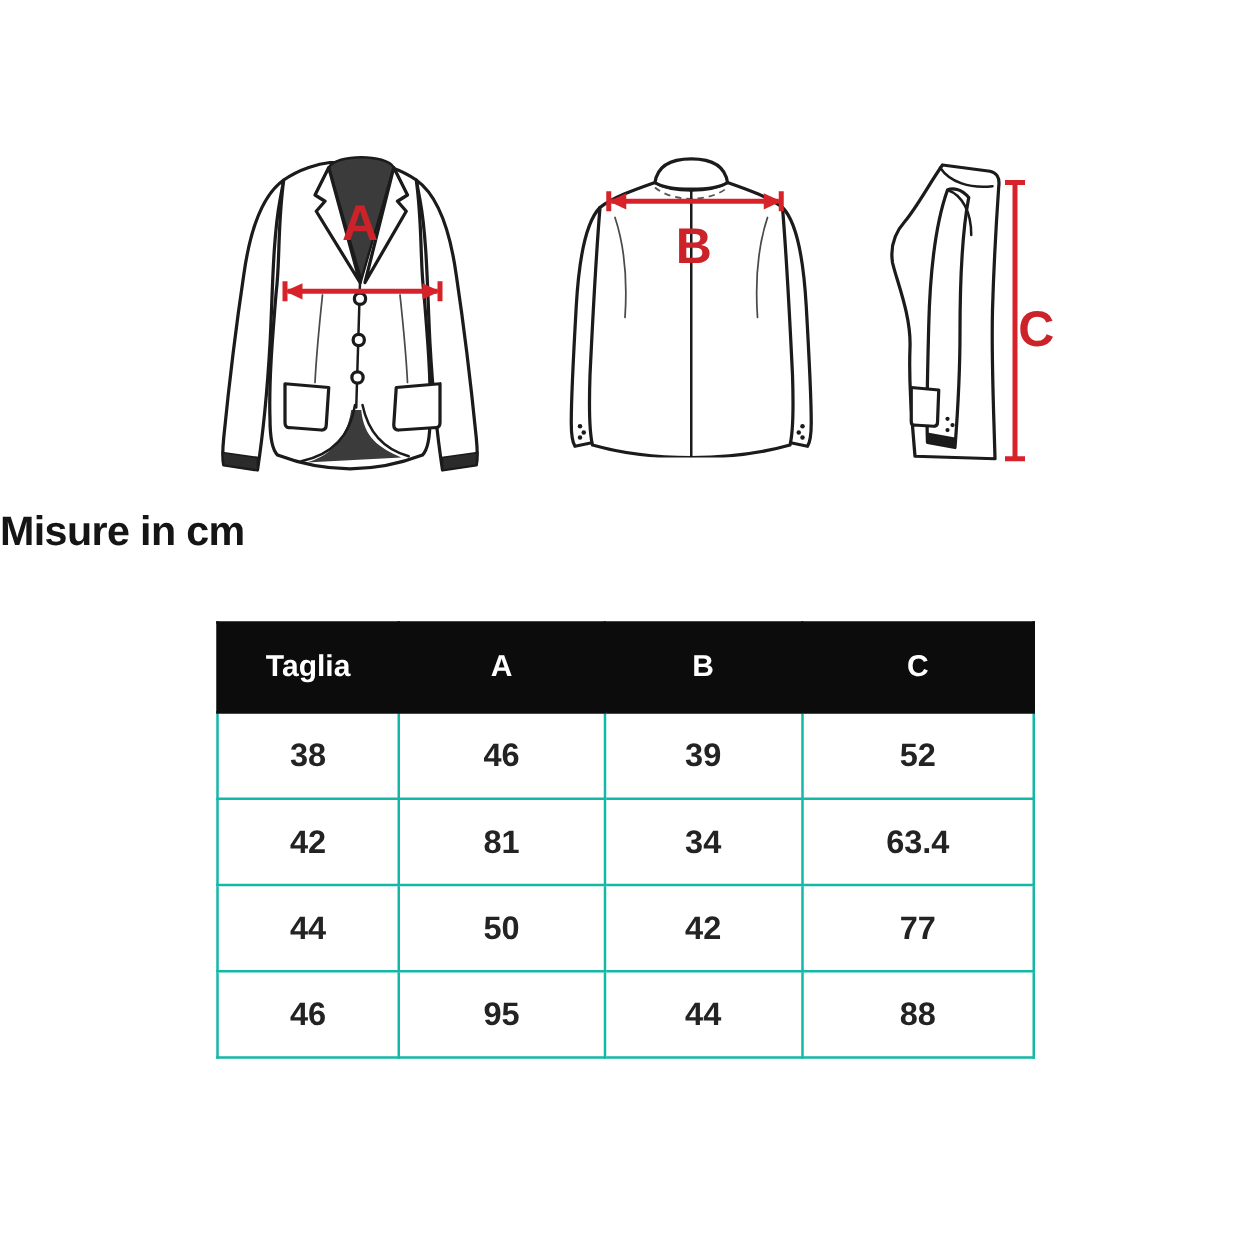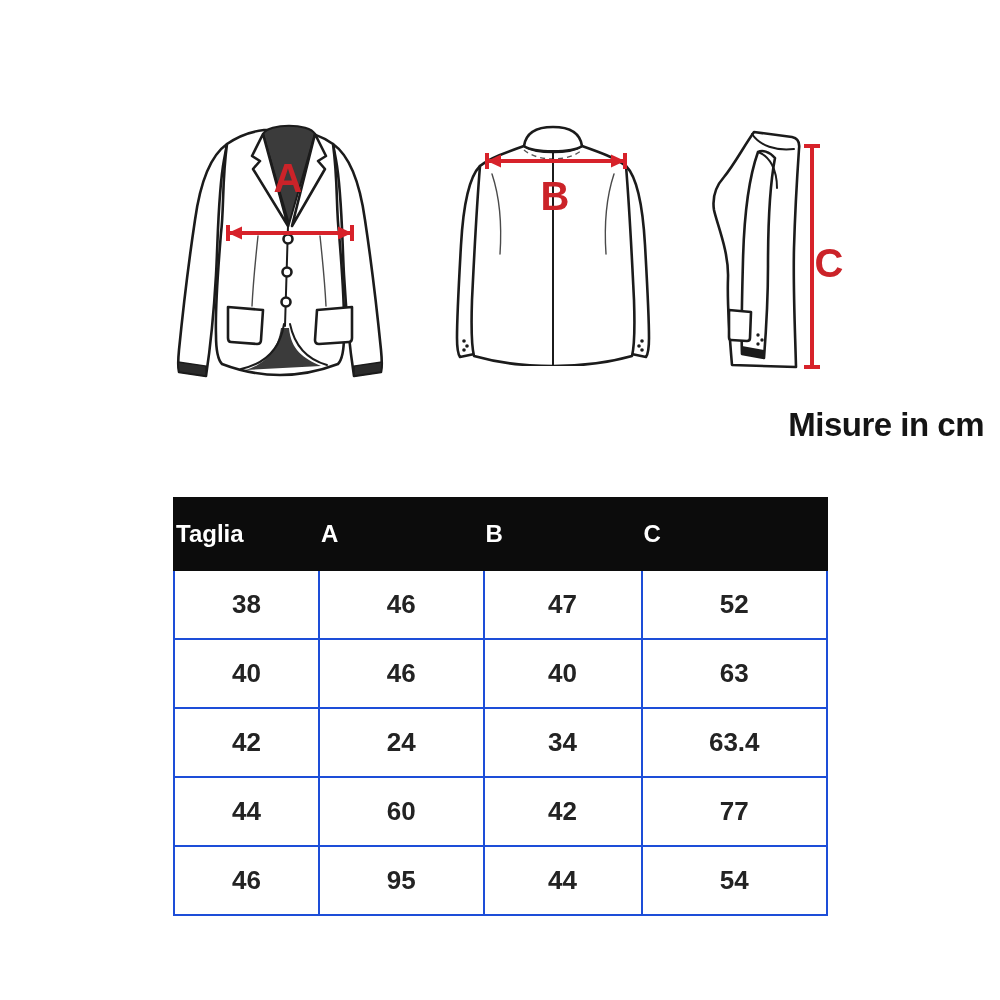--- a/index.html
+++ b/index.html
@@ -9,28 +9,28 @@
   
   .ln{fill:#ffffff;stroke:#1b1b1b;stroke-width:2.6;stroke-linejoin:round;stroke-linecap:round;}
   .ln2{fill:none;stroke:#1b1b1b;stroke-width:2;stroke-linejoin:round;stroke-linecap:round;}
   .seam{fill:none;stroke:#4a4a4a;stroke-width:1.4;stroke-linecap:round;}
   .shade{fill:var(--shade,#3b3b3b);}
   .cuff{fill:#2b2b2b;stroke:#1b1b1b;stroke-width:1.4;}
   .redline{stroke:var(--accent,#d7222a);stroke-width:4;fill:none;}
   .redfill{fill:var(--accent,#d7222a);stroke:none;}
   .mlabel{font-family:"Liberation Sans",sans-serif;font-size:40px;font-weight:bold;fill:var(--label-red,#cb2329);}
   
-  .title{position:absolute;top:406px;left:0;width:984px;text-align:right;
+  .title{position:absolute;top:406px;left:0;width:984px;text-align:left;
          font-size:33px;font-weight:bold;color:#151515;letter-spacing:-0.5px;}
   
   table.size{position:absolute;left:173px;top:497px;width:655px;border-collapse:collapse;table-layout:fixed;}
   table.size th{background:var(--header-bg,#0c0c0c);color:var(--header-text,#ffffff);
-        height:68px;font-size:24px;font-weight:bold;text-align:left;
+        height:68px;font-size:24px;font-weight:bold;text-align:center;
         border:2px solid var(--header-bg,#0c0c0c);}
-  table.size td{height:65px;border:2px solid #1d4ed8;background:#ffffff;
+  table.size td{height:65px;border:2px solid #14b8a6;background:#ffffff;
         font-size:26px;font-weight:bold;color:var(--cell-text,#232323);text-align:center;vertical-align:middle;}
 </style>
 </head>
 <body>
 
 <div class="canvas">
 
   <svg class="jacket-svg" style="left:157px;top:110px;" width="246" height="282" viewBox="0 0 246 282">
 
     <path class="ln" d="M70,34 C53,46 43,74 38,110 C32,150 26,200 22,240 C21,250 21,258 22,262 L49,266 C53,240 57,200 59,165 C61,130 61,82 67,50 Z"></path>
@@ -142,43 +142,37 @@
         <th>Taglia</th>
         <th>A</th>
         <th>B</th>
         <th>C</th>
       </tr>
     </thead>
     <tbody>
       <tr>
         <td>38</td>
         <td>46</td>
-        <td>47</td>
+        <td>39</td>
         <td>52</td>
       </tr>
       <tr>
-        <td>40</td>
-        <td>46</td>
-        <td>40</td>
-        <td>63</td>
-      </tr>
-      <tr>
         <td>42</td>
-        <td>24</td>
+        <td>81</td>
         <td>34</td>
         <td>63.4</td>
       </tr>
       <tr>
         <td>44</td>
-        <td>60</td>
+        <td>50</td>
         <td>42</td>
         <td>77</td>
       </tr>
       <tr>
         <td>46</td>
         <td>95</td>
         <td>44</td>
-        <td>54</td>
+        <td>88</td>
       </tr>
     </tbody>
   </table>
 
 </div>
 
 </body></html>

